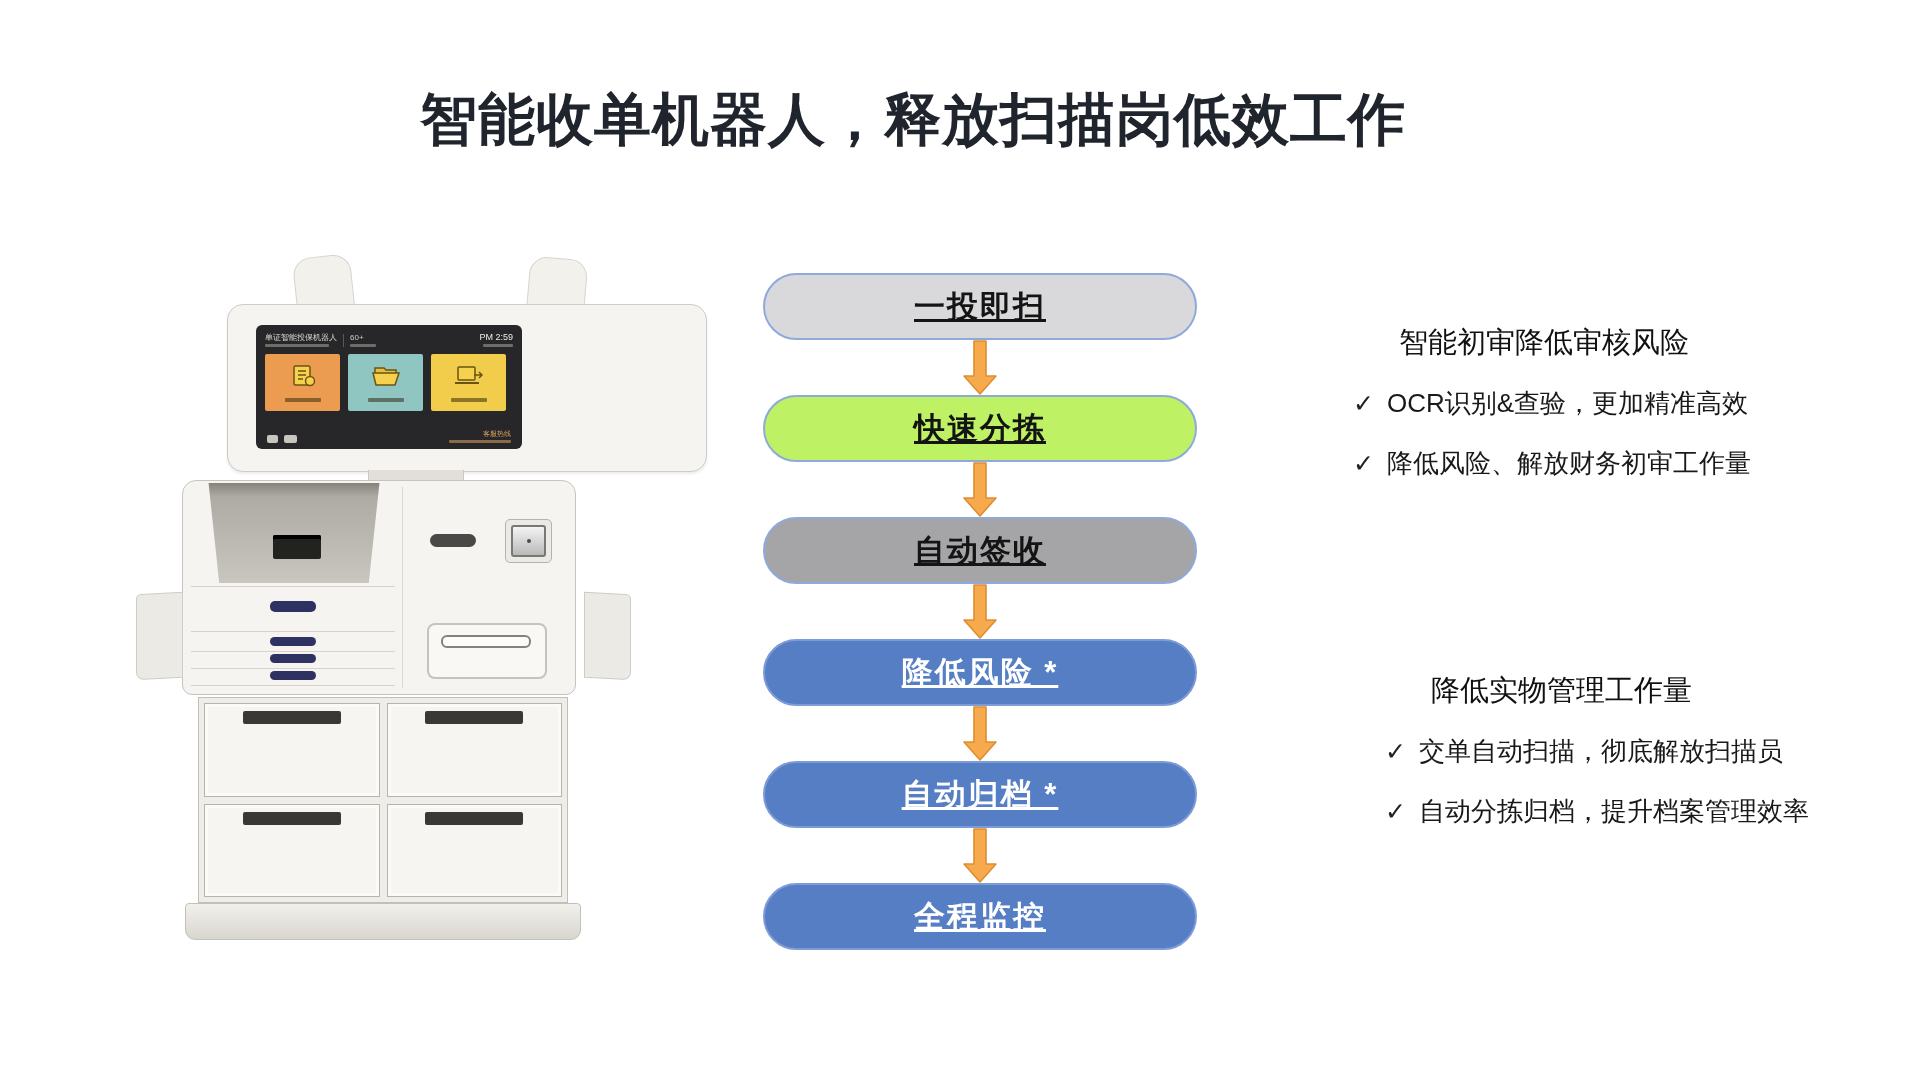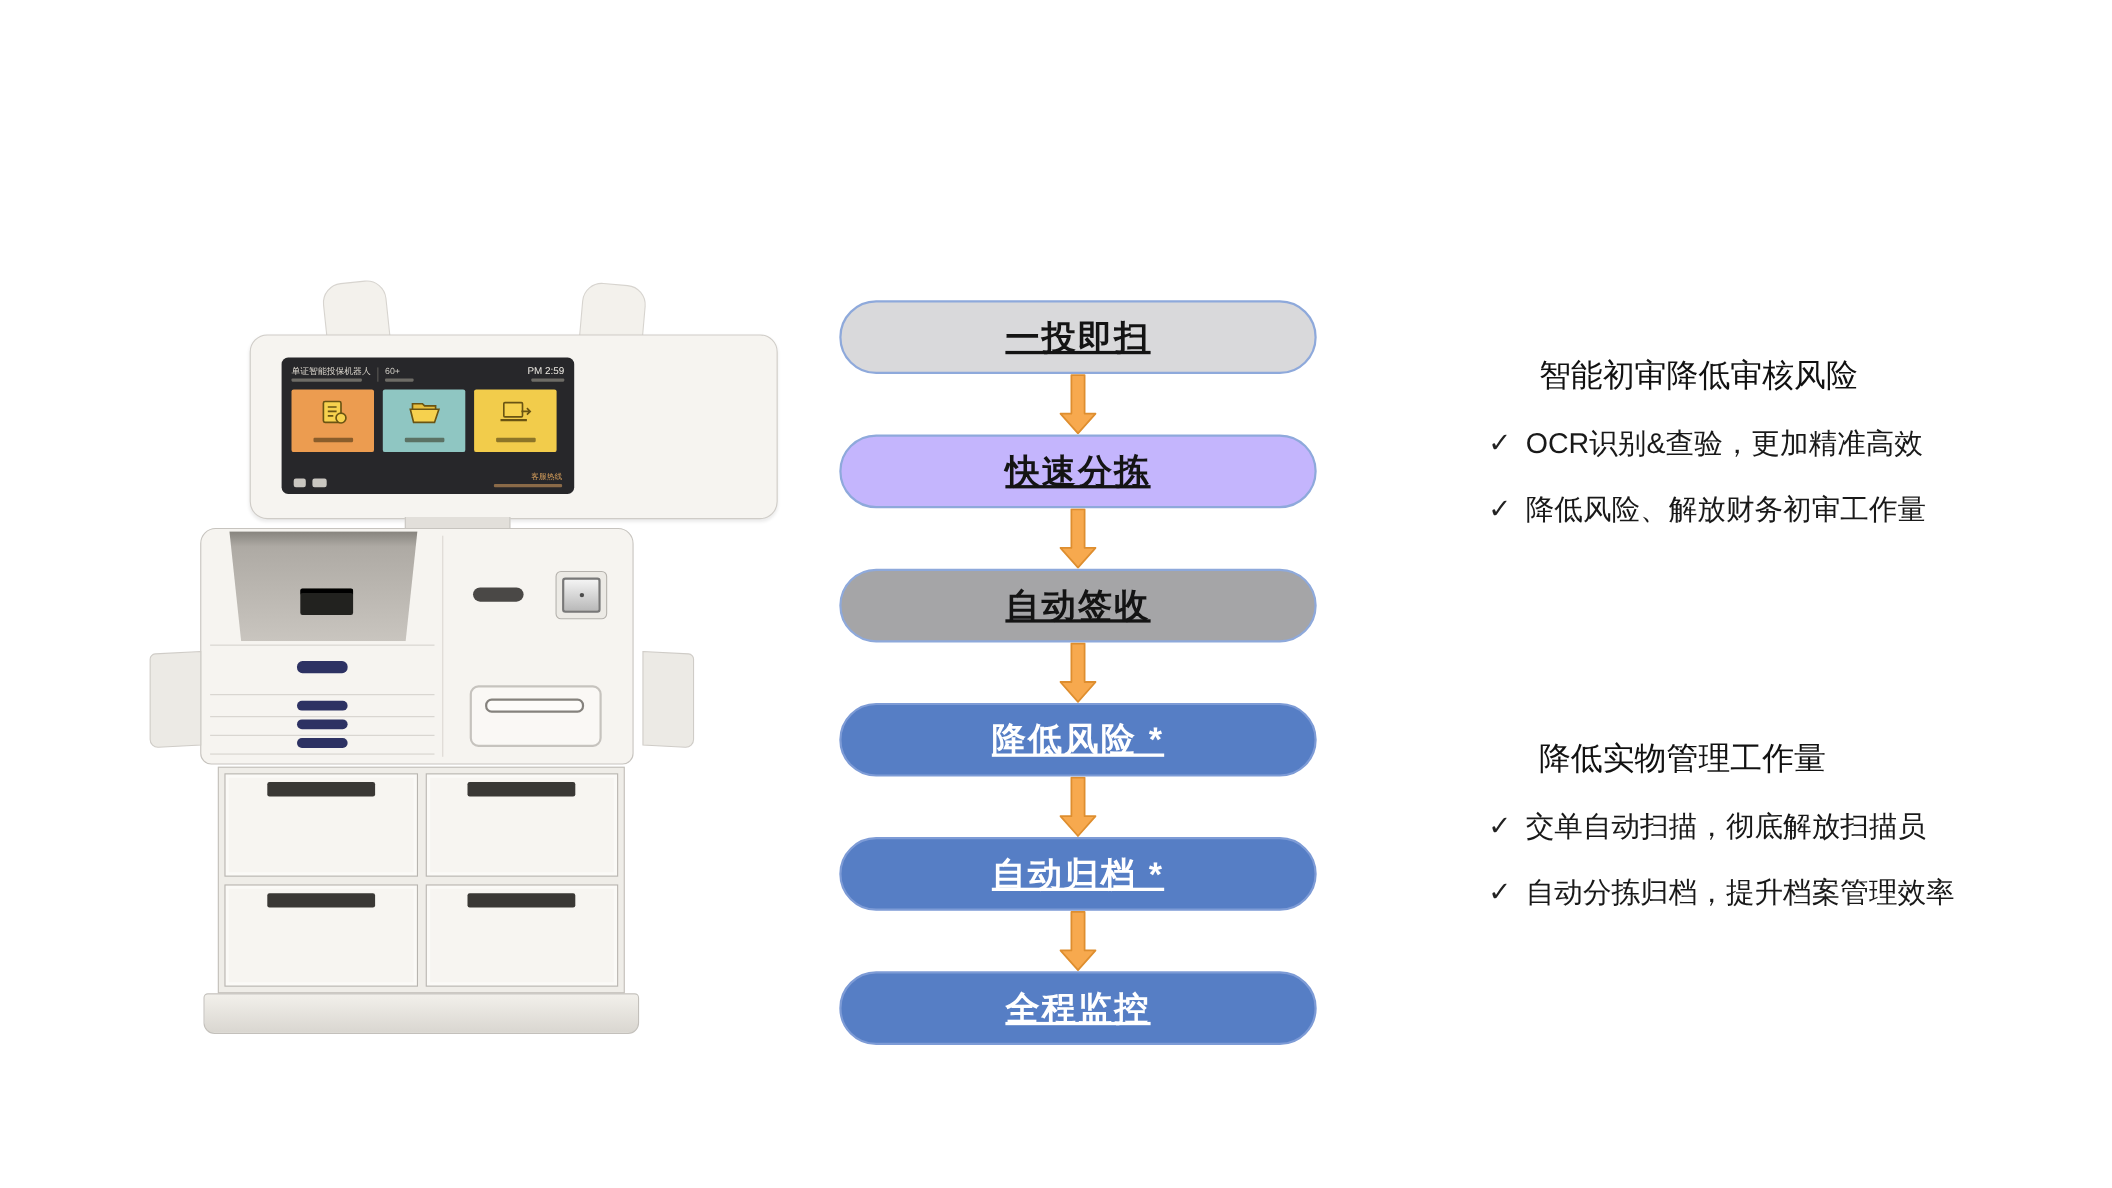--- a/index.html
+++ b/index.html
@@ -13,29 +13,29 @@
     font-size:57px;font-weight:700;color:#20242c;letter-spacing:1px;
   }
   
   .flow{position:absolute;left:763px;top:273px;width:434px;}
   .pill{
     height:67px;border-radius:34px;border:2px solid #8ea9db;box-sizing:border-box;
     display:flex;align-items:center;justify-content:center;
     font-size:31px;font-weight:700;color:#141414;letter-spacing:2px;text-decoration:underline;
   }
   .pill.g1{background:#d9d9db;}
-  .pill.g2{background:#c4b5fd;}
+  .pill.g2{background:#bef264;}
   .pill.g3{background:#a5a5a7;}
   .pill.blue{background:#567ec5;border-color:#7d9bd6;color:#ffffff;}
   .arrow-wrap{height:55px;display:flex;align-items:center;justify-content:center;}
   .arrow-wrap svg polygon{fill:#f7a94e;stroke:#de8e2f;stroke-width:1.6;stroke-linejoin:round;}
   
   .benefit{position:absolute;left:1353px;width:530px;color:#191919;}
   .benefit.b1{top:324px;}
-  .benefit.b2{top:672px;}
+  .benefit.b2{top:672px;margin-left:32px;}
   .benefit h2{margin:0 0 0 46px;font-size:29px;line-height:36px;font-weight:400;color:#111;}
   .bullet{margin-top:26px;font-size:26px;line-height:34px;display:flex;}
   .check{width:34px;flex:0 0 34px;font-size:25px;color:#222;}
   
   .device{position:absolute;left:132px;top:256px;width:576px;height:690px;}
   .device *{box-sizing:border-box;}
   .ear{position:absolute;width:58px;height:84px;background:#f3f1ec;border:1px solid #d7d4cf;border-radius:18px 18px 6px 6px;}
   .ear-l{left:164px;top:0;transform:rotate(-6deg);}
   .ear-r{left:395px;top:2px;transform:rotate(5deg);}
   .monitor{position:absolute;left:95px;top:48px;width:480px;height:168px;background:#f6f4f0;
@@ -89,20 +89,21 @@
   .drawer{background:#f7f5f1;border:1px solid #b7b4af;position:relative;box-shadow:inset 0 0 0 3px #fbfaf7;}
   .drawer-handle{position:absolute;left:50%;transform:translateX(-50%);top:7px;width:98px;height:13px;background:#3a3835;border-radius:2px;}
   .basek{position:absolute;left:53px;top:647px;width:396px;height:37px;
     background:linear-gradient(180deg,#f2f0eb,#d9d6d0);border:1px solid #c3c0bb;border-radius:4px 4px 10px 10px;}
 </style>
 </head>
 <body>
 
 <div class="slide">
 
+  <div class="title">智能收单机器人，释放扫描岗低效工作</div>
 
   <div class="device">
     <div class="ear ear-l"></div>
     <div class="ear ear-r"></div>
 
     <div class="monitor">
       <div class="screen">
         <div class="scr-header">
           <div>
             <div class="scr-title">单证智能投保机器人</div>

